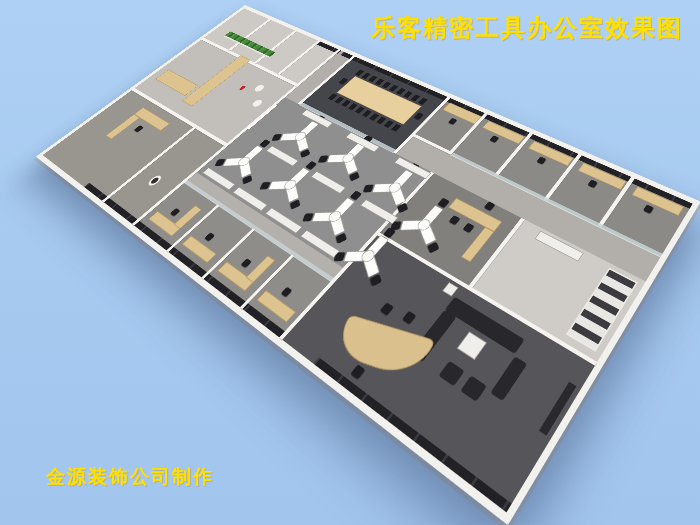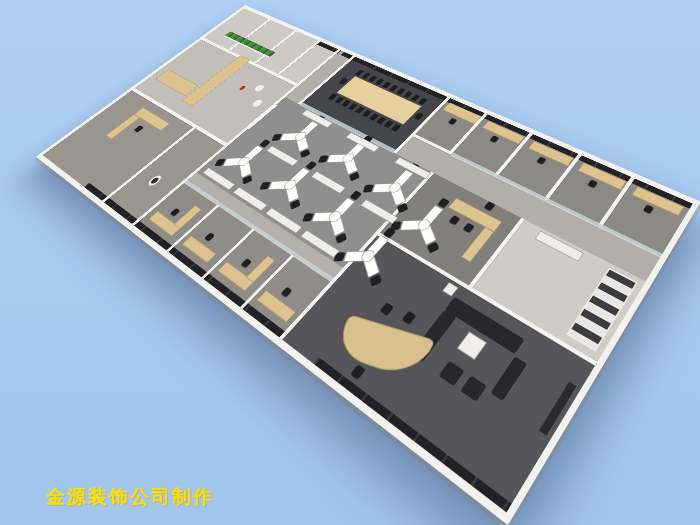--- a/index.html
+++ b/index.html
@@ -40,21 +40,21 @@
   .ydesk .hub{position:absolute;left:26px;top:26px;width:18px;height:18px;border-radius:50%;
     background:#fbfbf9;border:1px solid #96968f;box-sizing:border-box;}
   .ydesk .ychair{position:absolute;left:29px;top:-13px;width:13px;height:13px;
     background:#1f1f23;border-radius:3px;transform-origin:6.5px 48px;box-shadow:1px 1px 0 rgba(0,0,0,0.3);}
   .ydesk .c2{transform:rotate(120deg);} .ydesk .c3{transform:rotate(240deg);}
 
   
   .title-text{position:absolute;left:371px;top:12px;width:326px;
     color:#ffe100;font-size:24px;font-weight:bold;letter-spacing:2px;white-space:nowrap;
     text-shadow:1px 1px 0 rgba(205,120,0,0.35);}
-  .credit-text{position:absolute;left:46px;top:484px;
+  .credit-text{position:absolute;left:46px;top:464px;
     color:#ffe100;font-size:19px;font-weight:bold;letter-spacing:2px;white-space:nowrap;
     text-shadow:1px 1px 0 rgba(205,120,0,0.3);}
 </style>
 </head>
 <body>
 
 <div id="canvas">
 
   <div class="plan">
     <div class="floor">
@@ -246,14 +246,15 @@
       <div class="furn white-furn" style="left:844px;top:292px;width:28px;height:24px;"></div>
       <div class="furn white-furn" style="left:778px;top:254px;width:16px;height:14px;"></div>
       <div class="furn wood" style="left:698px;top:336px;width:124px;height:50px;border-radius:10px 10px 62px 62px / 8px 8px 50px 50px;transform:rotate(-14deg);background:#d9c08d;"></div>
       <div class="chair" style="left:724px;top:316px;width:13px;height:13px;"></div>
       <div class="chair" style="left:758px;top:310px;width:13px;height:13px;"></div>
       <div class="chair" style="left:750px;top:392px;width:13px;height:13px;"></div>
       <div class="furn" style="left:984px;top:280px;width:10px;height:60px;background:#2a2a2e;"></div>
     </div>
   </div>
 
+  <div class="title-text">乐客精密工具办公室效果图</div>
   <div class="credit-text">金源装饰公司制作</div>
 </div>
 
 </body></html>

